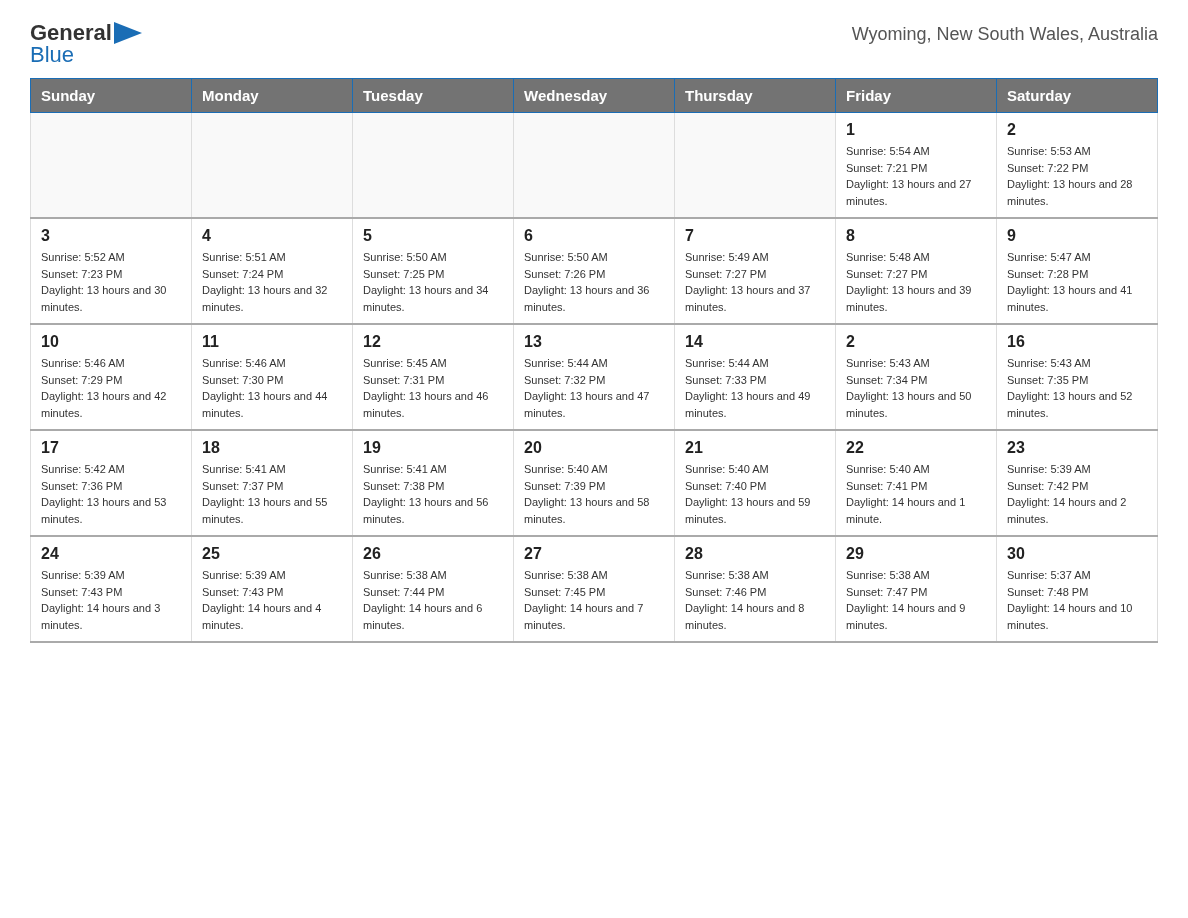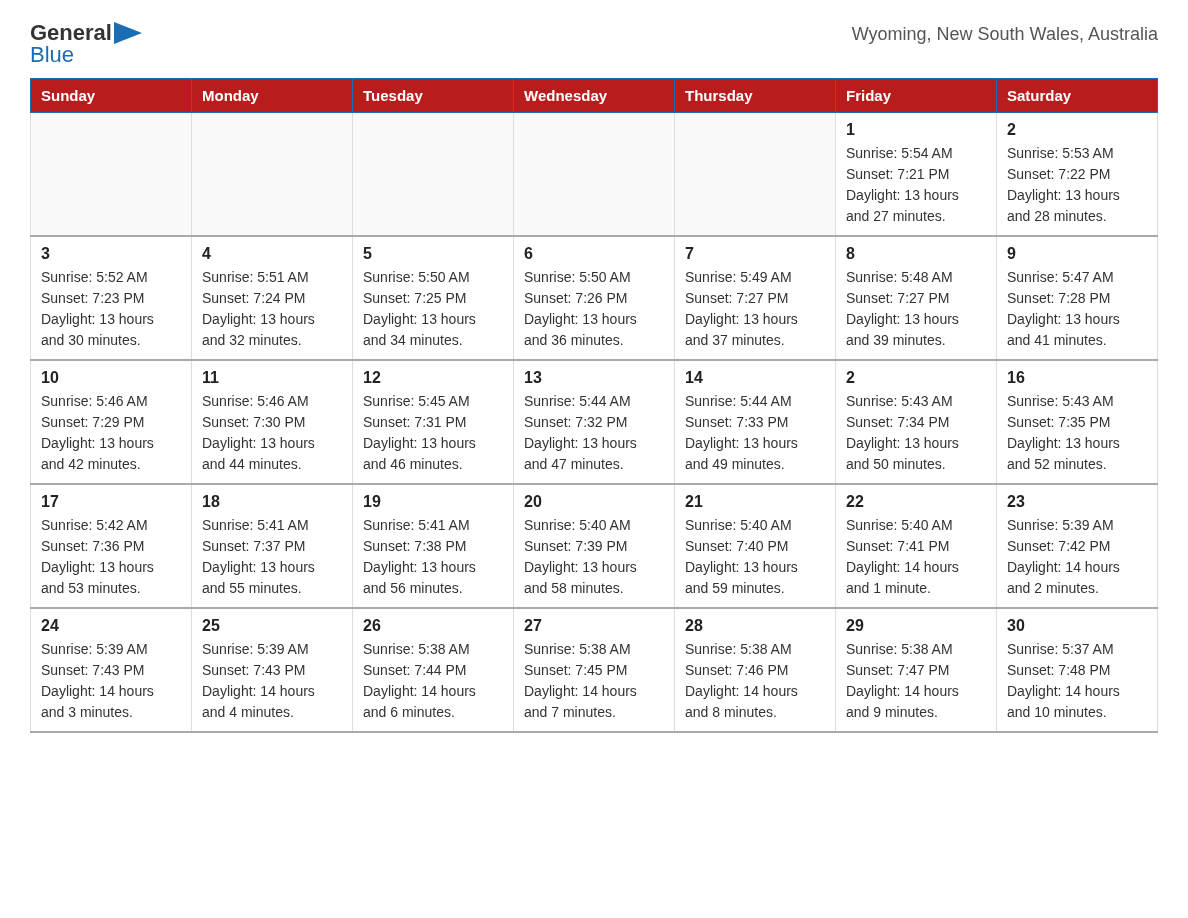--- a/index.html
+++ b/index.html
@@ -29,21 +29,21 @@
       font-size: 18px;
       color: #555;
       margin-top: 4px;
     }
     .calendar {
       width: 100%;
       border-collapse: collapse;
       margin-top: 10px;
     }
     .calendar thead tr {
-      background-color: #b91c1c;
+      background-color: #737373;
     }
     .calendar thead th {
       color: #fff;
       font-size: 15px;
       font-weight: bold;
       padding: 8px 10px;
       text-align: left;
       border: 1px solid #1a6db5;
     }
     .calendar tbody tr {
@@ -59,21 +59,21 @@
       font-size: 13px;
       color: #333;
     }
     .day-number {
       font-size: 16px;
       font-weight: bold;
       margin-bottom: 4px;
       color: #222;
     }
     .day-info {
-      font-size: 14px;
+      font-size: 11px;
       line-height: 1.5;
       color: #333;
     }
     .empty-cell {
       background: #f9f9f9;
     }
     .logo-wrapper {
       display: flex;
       flex-direction: column;
       align-items: flex-start;

